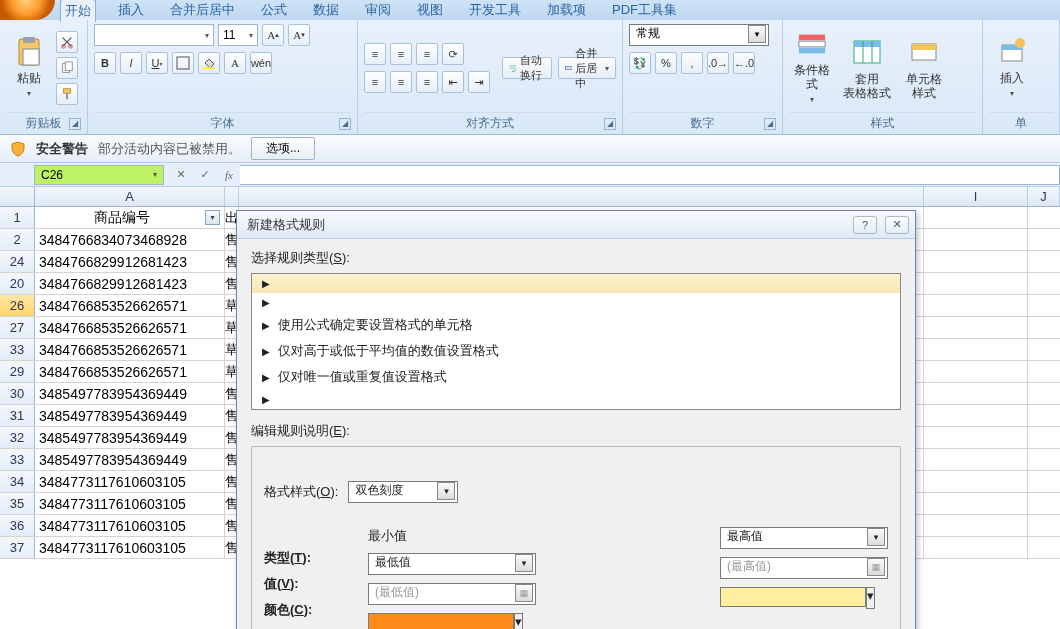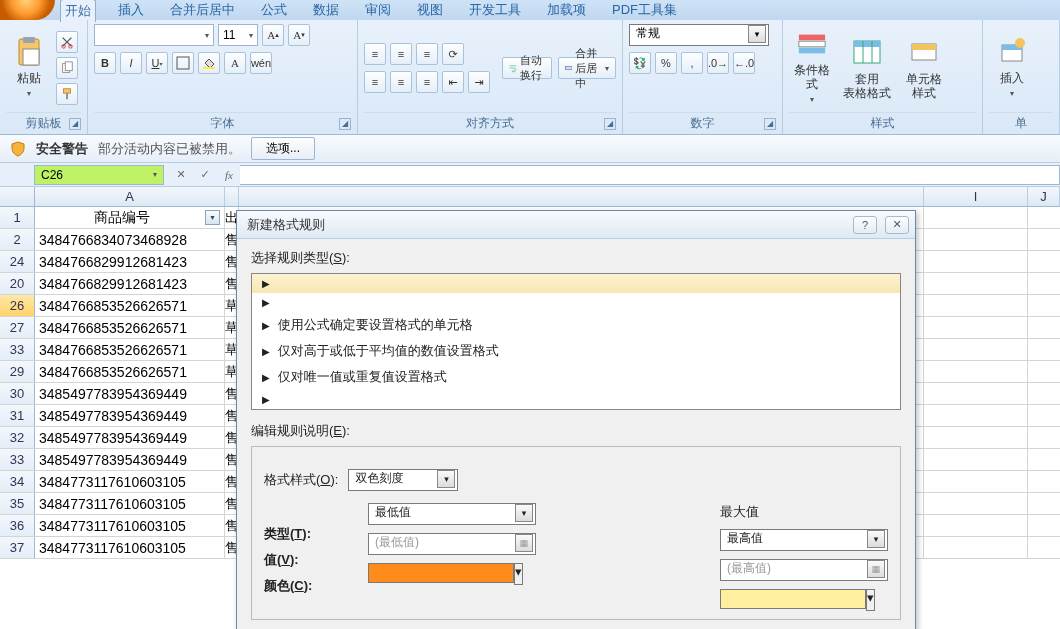--- a/index.html
+++ b/index.html
@@ -75,21 +75,21 @@
 .dialog { position: absolute; left: 236px; top: 210px; width: 680px; background: #f0f0f0; border: 1px solid #6b8aab; box-shadow: 2px 2px 6px rgba(0,0,0,0.25); }
 .dlg-title { height: 28px; background: linear-gradient(#f7fafd,#dfe9f4); border-bottom: 1px solid #b7cde4; display: flex; align-items: center; justify-content: space-between; padding: 0 6px 0 10px; font-size: 13px; color: #333; }
 .dlg-title .tbtns { display: flex; gap: 8px; }
 .tbtn { width: 24px; height: 18px; border: 1px solid #a7b9cc; border-radius: 3px; background: linear-gradient(#fdfdfd,#e4ecf4); font-size: 11px; display: flex; align-items: center; justify-content: center; color: #556; }
 .dlg-body { padding: 10px 14px; font-size: 13px; color: #222; }
 .dlg-body .seclabel { margin-bottom: 6px; }
 .rule-list { border: 1px solid #888; background: #fff; margin-bottom: 12px; }
 .rule-item { padding: 4px 10px; border-bottom: 0; display: flex; align-items: center; gap: 8px; }
 .rule-item .arrow { font-size: 10px; }
 .rule-item.sel { background: linear-gradient(#fdf2d0,#f8e7b3); }
-.fmt-row { display: flex; align-items: center; gap: 10px; margin: 12px 0; }
+.fmt-row { display: flex; align-items: center; gap: 10px; margin: 24px 0; }
 .combo, .txtin { height: 22px; border: 1px solid #7a7a7a; background: #fff; display: flex; align-items: flex-start; justify-content: space-between; padding: 0 2px 0 6px; font-size: 12px; }
 .combo .cbtn, .txtin .cbtn { width: 18px; height: 18px; border: 1px solid #888; background: linear-gradient(#fafafa,#dcdcdc); font-size: 9px; display: flex; align-items: center; justify-content: center; }
 .col { display: flex; flex-direction: column; gap: 8px; }
 .col .hdr { font-weight: normal; }
 .fld { display: flex; align-items: center; gap: 8px; font-weight: bold; }
 .fld .lab { width: 64px; }
 .colorbox { width: 146px; height: 20px; border: 1px solid #7a7a7a; display: flex; }
 .colorbox .sw { flex: 1; }
 </style>
 </head>
@@ -503,40 +503,40 @@
             </div>
           <div class="fld">
               <span class="lab">值(<u>V</u>):</span>
             </div>
           <div class="fld">
               <span class="lab">颜色(<u>C</u>):</span>
             </div>
         </div>
 
         <div class="col">
+          <div class="hdr">最小值</div>
           <div class="combo" style="width:168px">
               <span>最低值</span>
               <span class="cbtn">▾</span>
             </div>
           <div class="txtin" style="width:168px;color:#999">
               <span>(最低值)</span>
               <span class="cbtn">▦</span>
             </div>
           <div style="display:flex">
               <div class="colorbox">
                 <div class="sw" style="background:#ff8c1a"></div>
               </div>
               <span class="cbtn" style="height:22px;border:1px solid #7a7a7a">▾</span>
             </div>
         </div>
 
         <div style="width:160px"></div>
 
         <div class="col">
-          <div class="hdr">最大值</div>
           <div class="combo" style="width:168px">
               <span>最高值</span>
               <span class="cbtn">▾</span>
             </div>
           <div class="txtin" style="width:168px;color:#999">
               <span>(最高值)</span>
               <span class="cbtn">▦</span>
             </div>
           <div style="display:flex">
               <div class="colorbox">

